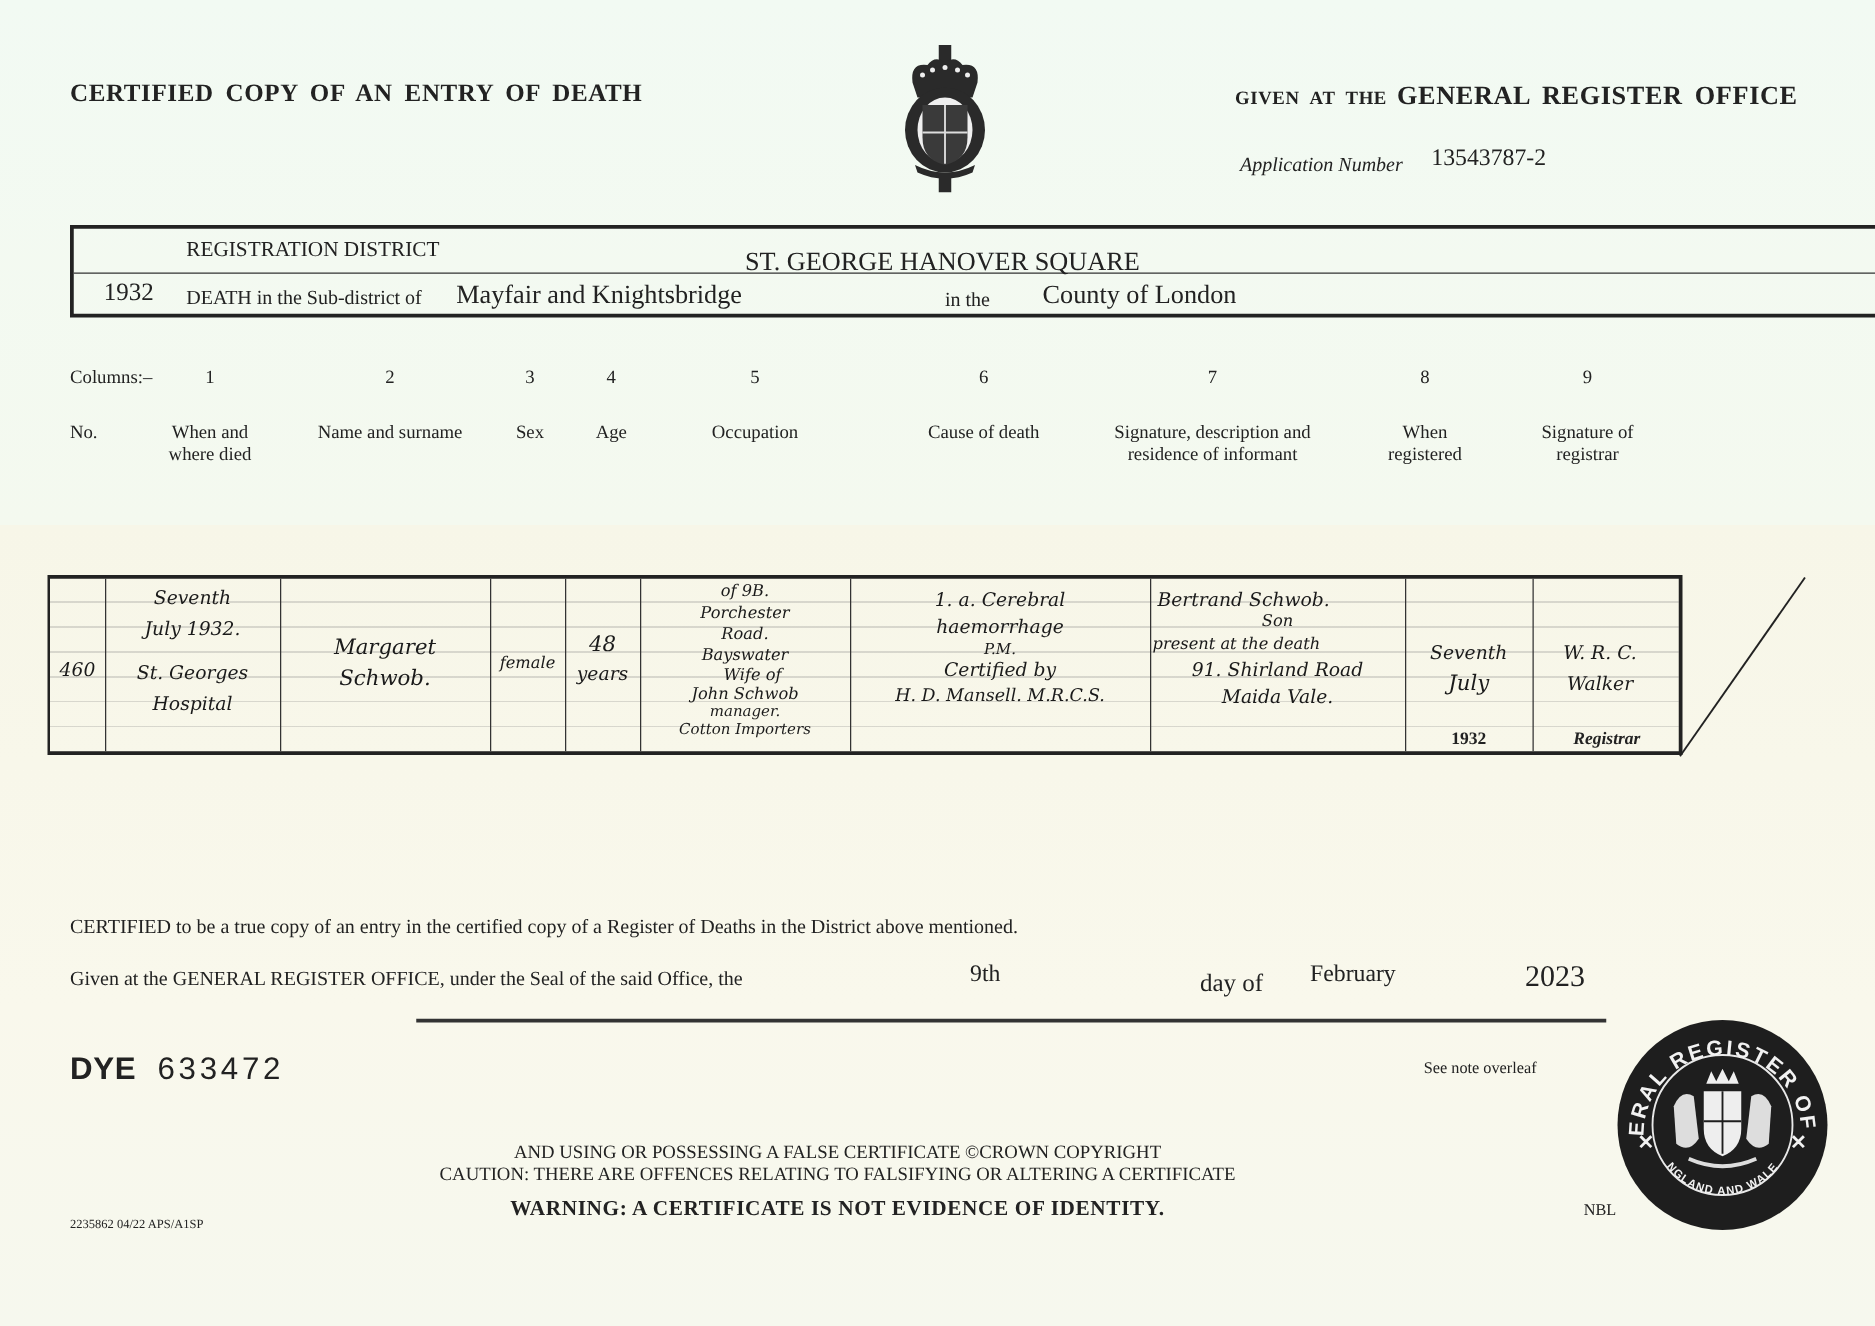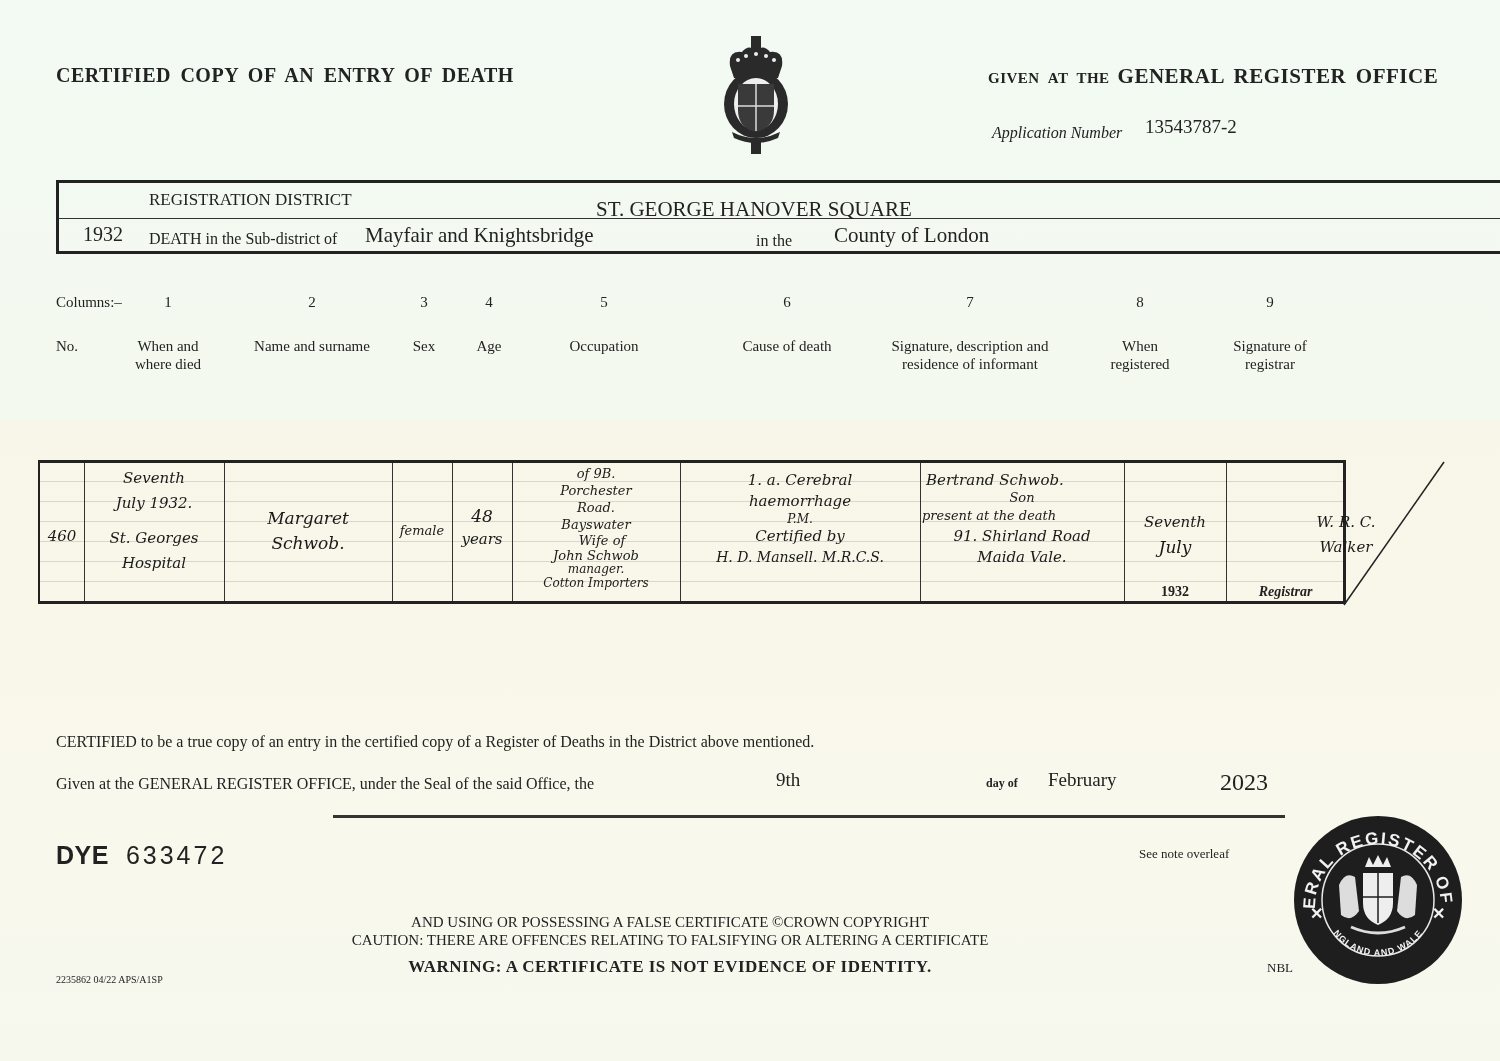--- a/index.html
+++ b/index.html
@@ -60,21 +60,21 @@
     font-size: 15px; color: #1a1a1a; line-height: 19px; text-align: center; white-space: nowrap;
   }
   .printed { position: absolute; font-weight: bold; font-size: 14px; }
   .printed.italic { font-style: italic; }
 
   .cancel-line { left: 1340px; top: 458px; width: 110px; height: 150px; }
 
   .cert-text { left: 56px; top: 733px; font-size: 16px; }
   .given-text { left: 56px; top: 775px; font-size: 16px; }
   .given-day { left: 776px; top: 769px; font-size: 19px; }
-  .given-dayof { left: 986px; top: 776px; font-size: 12px; font-weight: bold; }
+  .given-dayof { left: 960px; top: 776px; font-size: 20px; }
   .given-month { left: 1048px; top: 769px; font-size: 19px; }
   .given-year { left: 1220px; top: 769px; font-size: 24px; }
   .sig-line { left: 333px; top: 815px; width: 952px; border-top: 3px solid #333; }
 
   .serial { left: 56px; top: 841px; font-family: "Liberation Sans", sans-serif; font-size: 25px; }
   .serial .prefix { font-weight: bold; letter-spacing: 0.5px; }
   .serial .num { letter-spacing: 3px; margin-left: 17px; }
 
   .caution { left: 310px; top: 913px; width: 720px; text-align: center; font-size: 15px; line-height: 18px; }
   .warning { left: 310px; top: 957px; width: 720px; text-align: center; font-size: 17px; font-weight: bold; letter-spacing: 0.5px; }
@@ -215,21 +215,21 @@
     <div class="hw" style="position:static; margin-top:2px;">91. Shirland Road</div>
     <div class="hw" style="position:static; margin-top:2px;">Maida Vale.</div>
   </div>
 
   <div style="position:absolute; left:1084px; width:102px; top:50px;">
     <div class="hw" style="position:static;">Seventh</div>
     <div class="hw" style="position:static; margin-top:6px; font-size:17px;">July</div>
   </div>
   <div class="printed" style="left:1084px; width:102px; top:121px; text-align:center;">1932</div>
 
-  <div style="position:absolute; left:1252px; width:108px; top:50px;">
+  <div style="position:absolute; left:1186px; width:108px; top:50px;">
     <div class="hw" style="position:static;">W. R. C.</div>
     <div class="hw" style="position:static; margin-top:6px;">Walker</div>
   </div>
   <div class="printed italic" style="left:1186px; width:119px; top:121px; text-align:center;">Registrar</div>
 </div>
 
 <svg class="abs cancel-line" viewBox="0 0 110 150">
   <line x1="4" y1="147" x2="104" y2="4" stroke="#222" stroke-width="1.5"></line>
 </svg>
 

